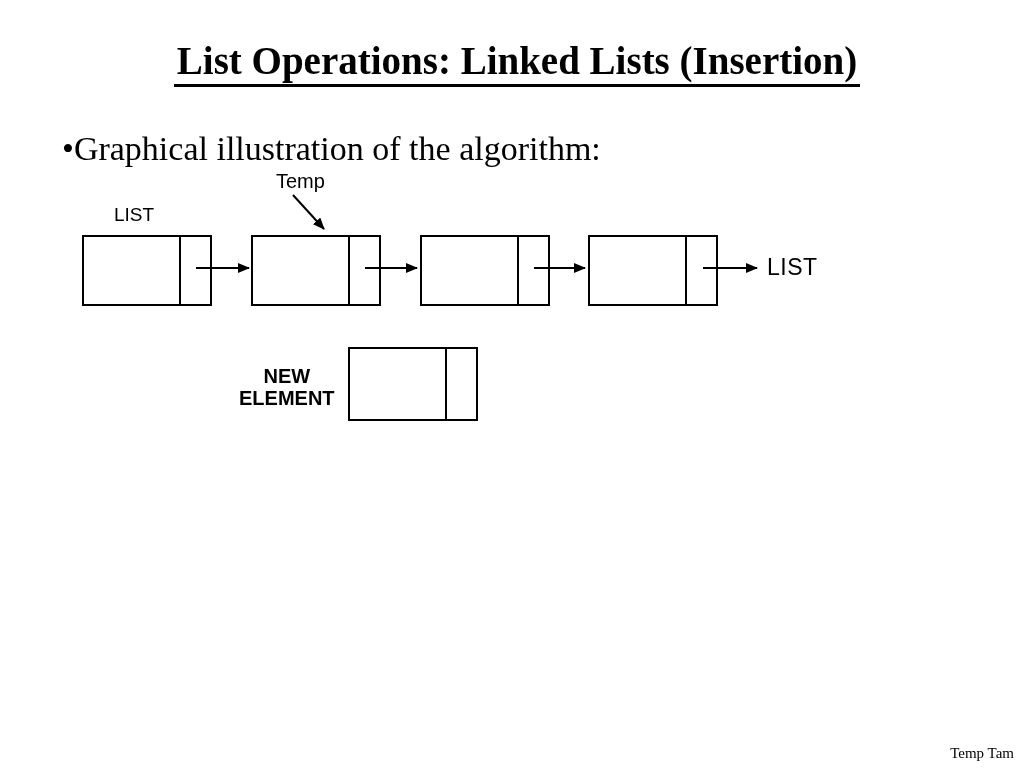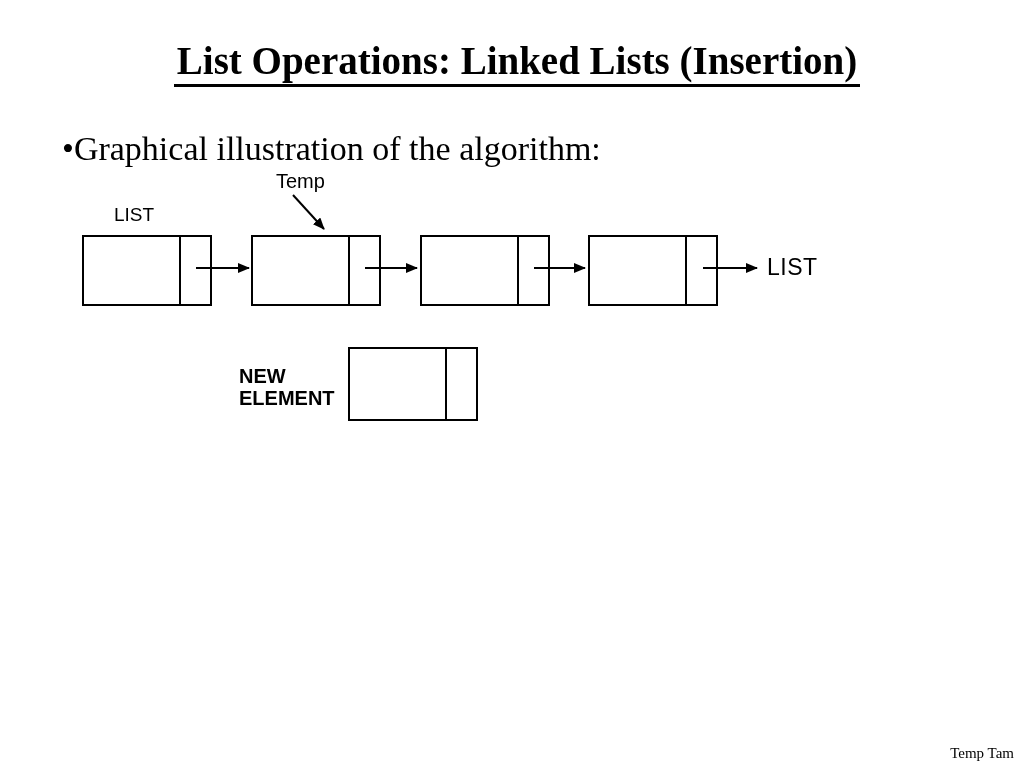--- a/index.html
+++ b/index.html
@@ -40,21 +40,21 @@
   }
 
   .label-sans{
     position:absolute;
     font-family:"Liberation Sans",sans-serif;
     white-space:nowrap;
   }
   .temp-label{left:271px;top:170px;font-size:20px;line-height:23px;}
   .list-label{left:87px;top:204px;font-size:19px;font-weight:normal;line-height:21px;margin-left:22px;}
   .null-label{left:762px;top:254px;font-size:23px;line-height:26px;letter-spacing:0.5px;}
-  .new-element-label{left:234px;top:365px;font-size:20px;font-weight:bold;line-height:22px;}
+  .new-element-label{left:234px;top:365px;font-size:20px;font-weight:bold;line-height:22px;text-align:center;}
 
   .node{
     position:absolute;
     box-sizing:border-box;
     width:130px;height:71px;
     border:2px solid var(--line);
     background:var(--bg);
   }
   .node .divider{
     position:absolute;top:0;bottom:0;left:95px;width:2px;

